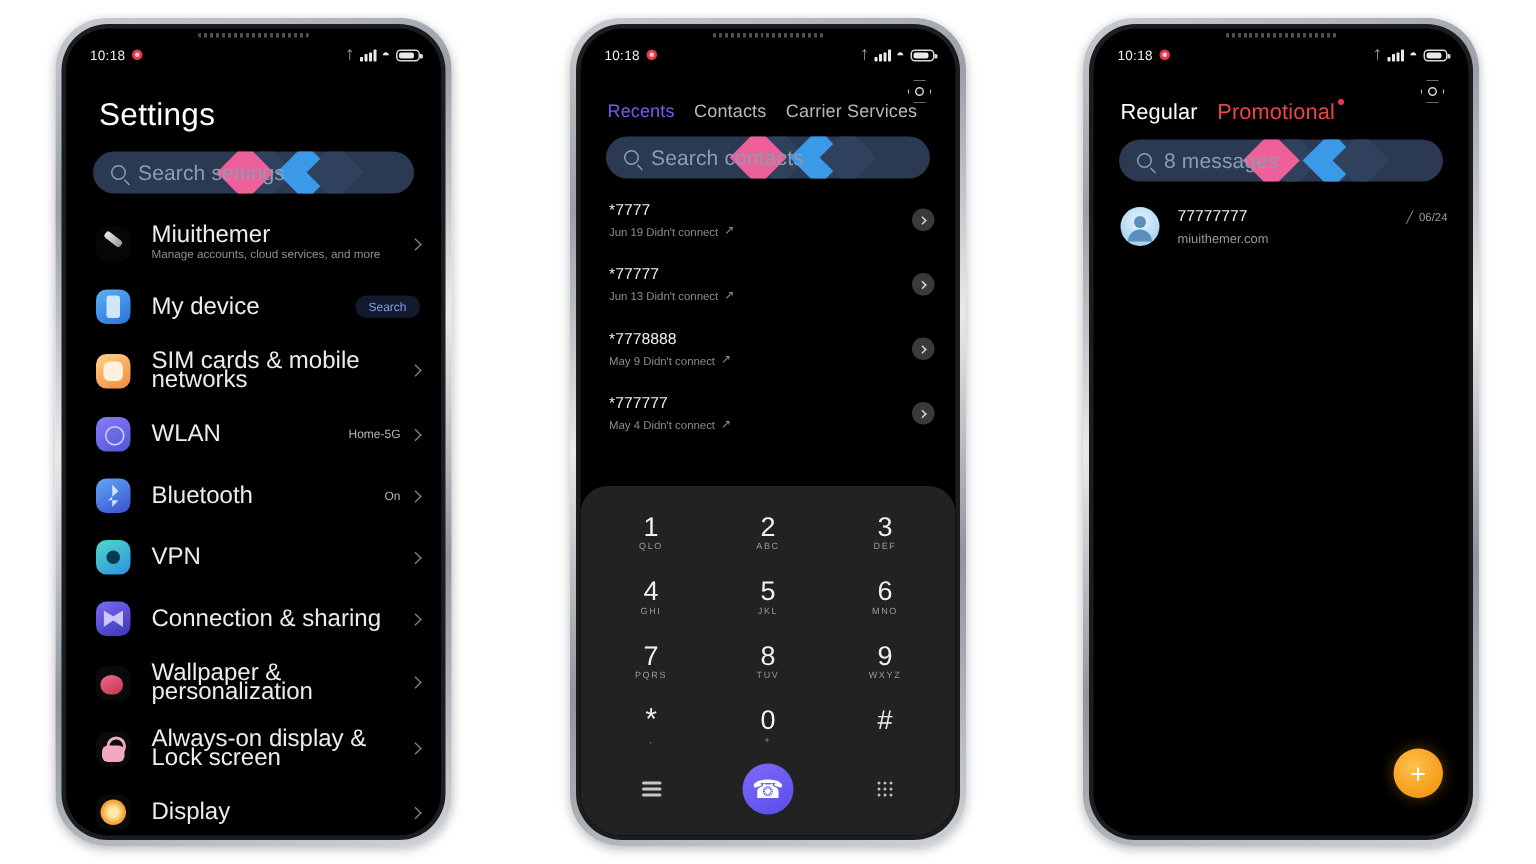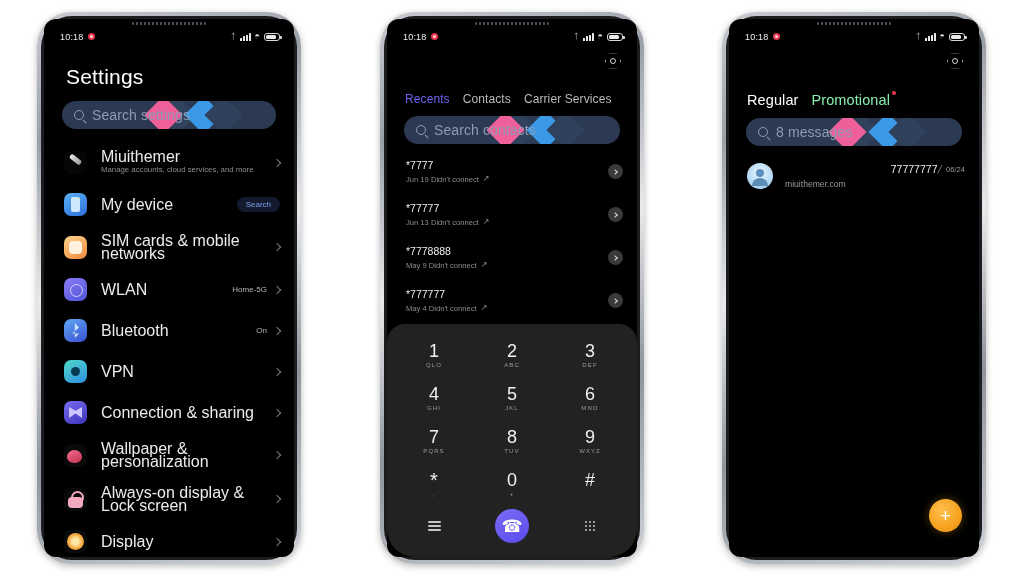--- a/index.html
+++ b/index.html
@@ -27,21 +27,21 @@
   .phone.p3 { left: 722px; }
   .bezel {
     width: 100%; height: 100%;
     border-radius: 31px;
     background: #1b1d20;
     padding: 3px;
   }
   .screen {
     position: relative;
     width: 100%; height: 100%;
-    border-radius: 12px;
+    border-radius: 28px;
     background: #000000;
     overflow: hidden;
   }
   .speaker {
     position: absolute; top: 3px; left: 50%;
     transform: translateX(-50%);
     width: 74px; height: 3px; border-radius: 2px;
     background: repeating-linear-gradient(90deg,#4c5055 0 2px,transparent 2px 4px);
     z-index: 40;
   }
@@ -149,24 +149,24 @@
   .gear .hex {
     position:absolute; inset:0;
     border: 1.5px solid #d2d2d2;
     clip-path: polygon(25% 4%,75% 4%,100% 50%,75% 96%,25% 96%,0 50%);
   }
   .gear .dot {
     position:absolute; left:5px; top:5px; width:6px; height:6px;
     border-radius:50%; border:1.5px solid #d2d2d2;
   }
   .tabs { display:flex; align-items:baseline; gap: 13px; padding: 22px 0 10px 18px; }
-  .tab { font-size: 12px; color:#b9b9b9; letter-spacing:.1px; position:relative;margin-top:25px;}
+  .tab { font-size: 12px; color:#b9b9b9; letter-spacing:.1px; position:relative;}
   .tab.active { color:#6d62f0; }
   .tab.big { font-size: 14.5px; color:#ffffff; }
-  .tab.big.dim { color:#86efac; font-size:14.5px;}
+  .tab.big.dim { color:#ef4444; font-size:14.5px;}
   .tab .reddot{ position:absolute; right:-6px; top:-1px; width:4px;height:4px;border-radius:50%;background:#e8384f;}
   .p2-search, .p3-search { margin: 0 17px; }
 
   
   .calls { padding-top: 6px; }
   .callrow { display:flex; align-items:center; padding: 9px 14px 9px 19px; }
   .callrow .ctxt { flex:1; min-width:0; }
   .callrow .cnum { font-size: 10.5px; color:#efefef; line-height:13px; }
   .callrow .cmeta { font-size: 7.6px; color:#8d8d8d; margin-top:3px; display:flex; align-items:flex-start; gap:4px;}
   .arrow-out { color:#8d8d8d; font-size:8px; line-height:1; }
@@ -206,21 +206,21 @@
   .msglist { padding-top: 9px; }
   .msgrow { display:flex; align-items:flex-start; padding: 8px 14px 8px 18px; }
   .avatar {
     width:26px;height:26px;border-radius:50%;flex:none;margin-right:12px;
     background: radial-gradient(circle at 50% 38%, #eaf6ff 0%, #b9dcf4 55%, #8cc3e8 100%);
     position:relative;
   }
   .avatar::before{content:"";position:absolute;left:9px;top:6px;width:8px;height:8px;border-radius:50%;background:#5a8fba;}
   .avatar::after{content:"";position:absolute;left:5px;top:15px;width:16px;height:8px;border-radius:8px 8px 0 0;background:#5a8fba;}
   .msgrow .mtxt { flex:1; min-width:0; }
-  .msgrow .mname { font-size: 10.5px; color:#efefef; line-height:13px;text-align:right;}
+  .msgrow .mname { font-size: 10.5px; color:#efefef; line-height:13px;}
   .msgrow .mprev { font-size: 8.6px; color:#9a9a9a; margin-top:3px;}
   .msgrow .mright { display:flex; align-items:center; gap:4px; padding-top:2px;}
   .msgrow .mdate { font-size: 7.6px; color:#9a9a9a;}
   .pen { font-size:7.5px; color:#9a9a9a; transform:rotate(0deg);}
   .fab {
     position:absolute; right:17px; bottom:25px;
     width:33px;height:33px;border-radius:50%;
     background: radial-gradient(circle at 40% 35%, #ffc04d 0%, #f6a11f 60%, #e8930f 100%);
     display:flex;align-items:center;justify-content:center;
     box-shadow: 0 0 10px rgba(246,161,31,.35);

